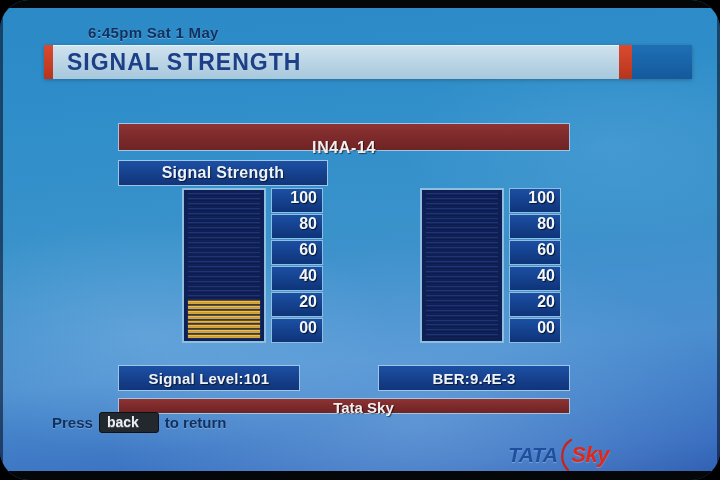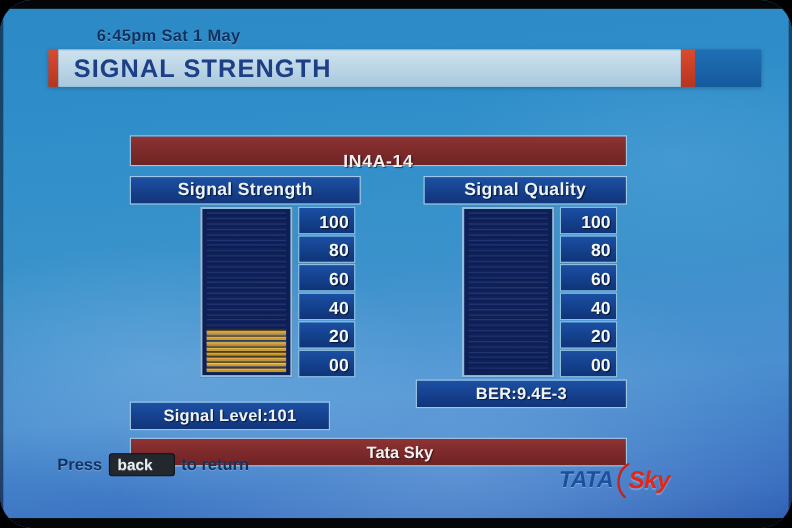--- a/index.html
+++ b/index.html
@@ -119,47 +119,47 @@
   }
 
   .scale {
     width: 52px; height: 155px;
     display: flex; flex-direction: column; gap: 1px;
   }
   .scale-cell {
     flex: 1 1 0;
     background: linear-gradient(180deg,#1b4fa3 0%, #14408c 55%, #0f3478 100%);
     border: 1px solid #8fbede;
-    display: flex; align-items: flex-end; justify-content: flex-end;
+    display: flex; align-items: flex-start; justify-content: flex-end;
     padding-right: 5px;
   }
   .scale-cell span {
     color: #f2f7fc; font-size: 16px; font-weight: bold;
     text-shadow: 1px 1px 1px rgba(0,0,0,0.7);
   }
 
   
   .statbox {
     height: 26px;
     background: linear-gradient(180deg,#1c50a4 0%, #16408c 55%, #11357a 100%);
     border: 1px solid #9fc6e2;
     display: flex; align-items: center; justify-content: center;
   }
   .statbox span {
     color: #eef4fa; font-size: 15px; font-weight: bold; letter-spacing: 0.2px;
     text-shadow: 1px 1px 1px rgba(0,0,0,0.6);
   }
   #signal-level-box { left: 118px; top: 365px; width: 182px; }
-  #ber-box          { left: 378px; top: 345px; width: 192px; }
+  #ber-box          { left: 378px; top: 365px; width: 192px; }
 
   .footer-banner {
-    left: 118px; top: 398px; width: 452px; height: 26px;
+    left: 118px; top: 398px; width: 452px; height: 16px;
     background: linear-gradient(180deg,#8f3334 0%, #7d2a2b 50%, #702324 100%);
     border: 1px solid #9fc6e2;
-    display: flex; align-items: center; justify-content: center; padding-left: 39px;
+    display: flex; align-items: flex-start; justify-content: center; padding-left: 39px;
   }
   .footer-banner span {
     color: #f4efef; font-size: 15px; font-weight: bold;
     text-shadow: 1px 1px 1px rgba(0,0,0,0.55);
   }
 
   
   .hint {
     position: absolute; left: 52px; top: 412px;
     display: flex; align-items: center; gap: 6px;
@@ -168,21 +168,21 @@
   }
   .keycap {
     background: #22282e; color: #e9eef3;
     padding: 1px 19px 2px 7px; border-radius: 3px;
     font-size: 14px; font-weight: bold;
     border: 1px solid #0d1114;
   }
 
   
   .logo {
-    position: absolute; left: 508px; top: 422px;
+    position: absolute; left: 508px; top: 440px;
     display: flex; align-items: center; height: 30px;
   }
   .logo-tata {
     font-size: 21px; font-weight: bold; font-style: italic;
     color: #1d4f9e; letter-spacing: -0.5px;
     text-shadow: 0 1px 1px rgba(255,255,255,0.3);
   }
   .logo-swoosh { position: relative; width: 16px; height: 30px; }
   .logo-swoosh svg { position: absolute; left: -2px; top: -1px; }
   .logo-sky {
@@ -212,23 +212,20 @@
   </div>
 
   <div class="panel banner">
     <span>IN4A-14</span>
   </div>
 
   <div class="panel sec-title" id="strength-title">
     <span>Signal Strength</span>
   </div>
 
-  <div class="panel sec-title" id="quality-title">
-    <span>Signal Quality</span>
-  </div>
 
   <div class="meter-group" id="strength-meter">
     <div class="gauge">
         <div class="seg on"></div>
         <div class="seg on"></div>
         <div class="seg on"></div>
         <div class="seg on"></div>
         <div class="seg on"></div>
         <div class="seg on"></div>
         <div class="seg on"></div>

